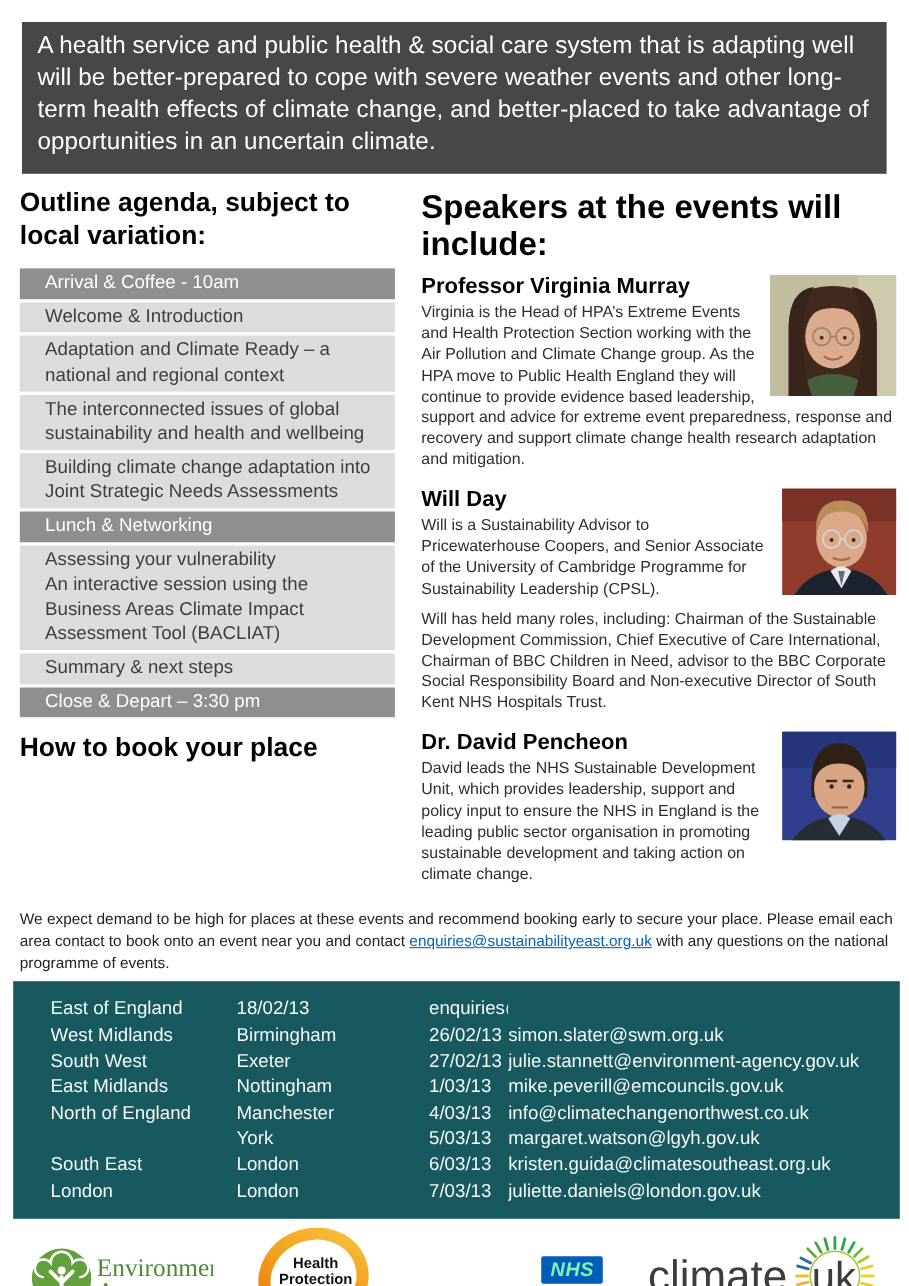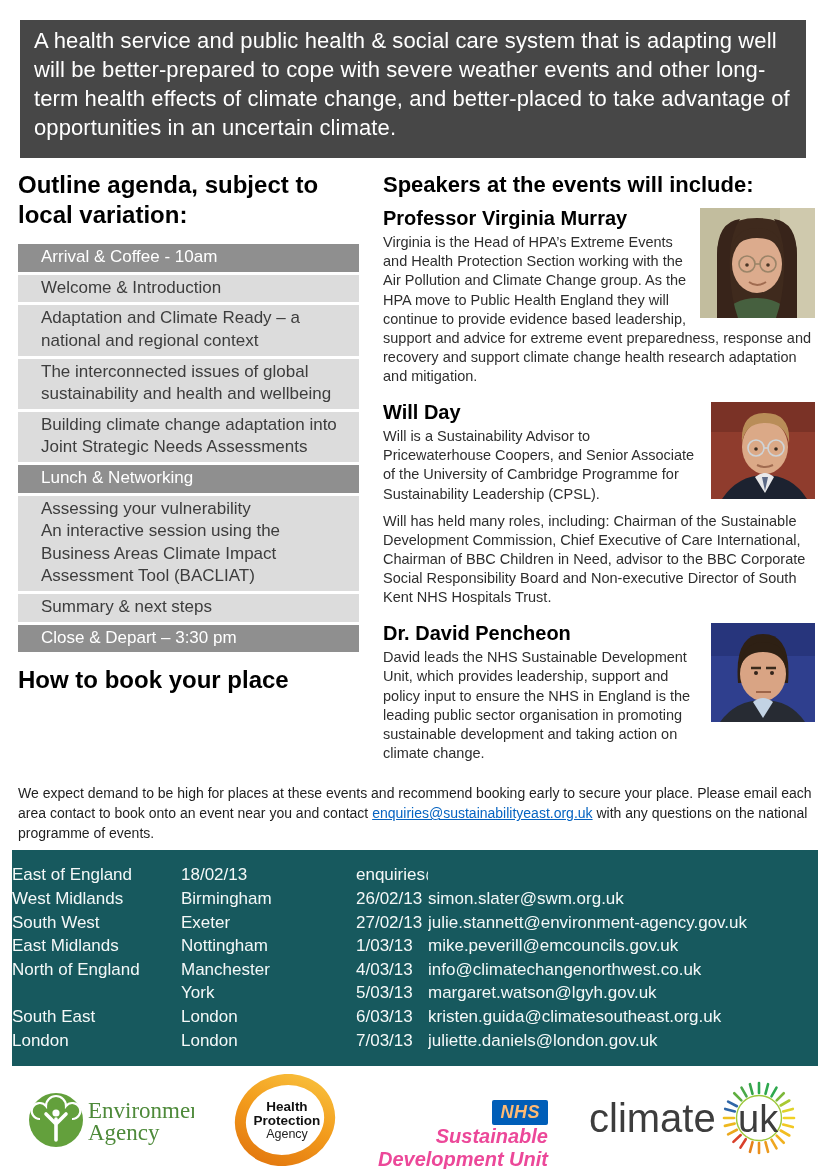--- a/index.html
+++ b/index.html
@@ -35,21 +35,21 @@
   .agenda-item {
     padding: 2px 7px 3px 23px;
     margin-bottom: 3px;
     font-size: 17px; line-height: 1.33;
     white-space: pre-line;
   }
   .agenda-item.dark { background: var(--bar-dark, #8f8f8f); color: #ffffff; }
   .agenda-item.light { background: var(--bar-light, #dcdcdc); color: #3d3d3d; }
   .book-title { margin-top: 13px; }
 
-  .speakers-title { font-size: 22px; font-weight: bold; margin: 2px 0 8px 6px; color: #000; }
+  .speakers-title { font-size: 30px; font-weight: bold; margin: 2px 0 8px 6px; color: #000; }
   .speaker { margin: 0 0 14px 6px; overflow: hidden; }
   .speaker .photo { float: right; margin: 2px 0 8px 12px; display: block; }
   .speaker h3 { font-size: 20px; font-weight: bold; line-height: 1.25; margin-bottom: 2px; color: #000; }
   .speaker p { font-size: 14.5px; line-height: 1.32; color: #2e2e2e; margin-bottom: 8px; }
   .speaker p:last-child { margin-bottom: 0; }
 
   
   .book-para {
     margin: 6px 14px 0 18px;
     font-size: 14px; line-height: 1.44; color: #1f1f1f;
@@ -59,37 +59,38 @@
   
   .events-table {
     margin: 7px 8px 0 12px;
     background: var(--table-bg, #17595e);
     color: #f4f8f8;
     padding: 13px 0 14px 0;
   }
   .ev-row {
     display: grid;
     grid-template-columns: 169px 175px 72px auto;
+    padding-left: 34px;
     font-size: 17px; line-height: 23.6px;
   }
   .ev-row .cell { white-space: nowrap; overflow: hidden; }
 
   
   .logos {
     height: 107px; margin: 0 14px 0 26px;
     display: flex; align-items: center; justify-content: space-between;
   }
   .logo-ea { width: 168px; }
   .logo-hpa { width: 104px; }
   .logo-nhs { width: 172px; text-align: right; }
   .logo-climate { width: 225px; }
 
   .nhs-box {
     display: inline-block; background: var(--nhs-blue, #005eb8);
-    color: #fdba74; font-weight: bold; font-style: italic;
+    color: #86efac; font-weight: bold; font-style: italic;
     font-size: 18px; line-height: 1; padding: 3px 8px 4px 8px;
     border-radius: 2px; letter-spacing: .5px; margin-top: 32px;
   }
   .nhs-line { font-size: 20px; font-weight: bold; font-style: italic; color: #ec4899; line-height: 1.15; }
   svg text { font-family: "Liberation Sans", sans-serif; }
   svg text.serif { font-family: "Liberation Serif", serif; }
 </style>
 </head>
 <body>
 

